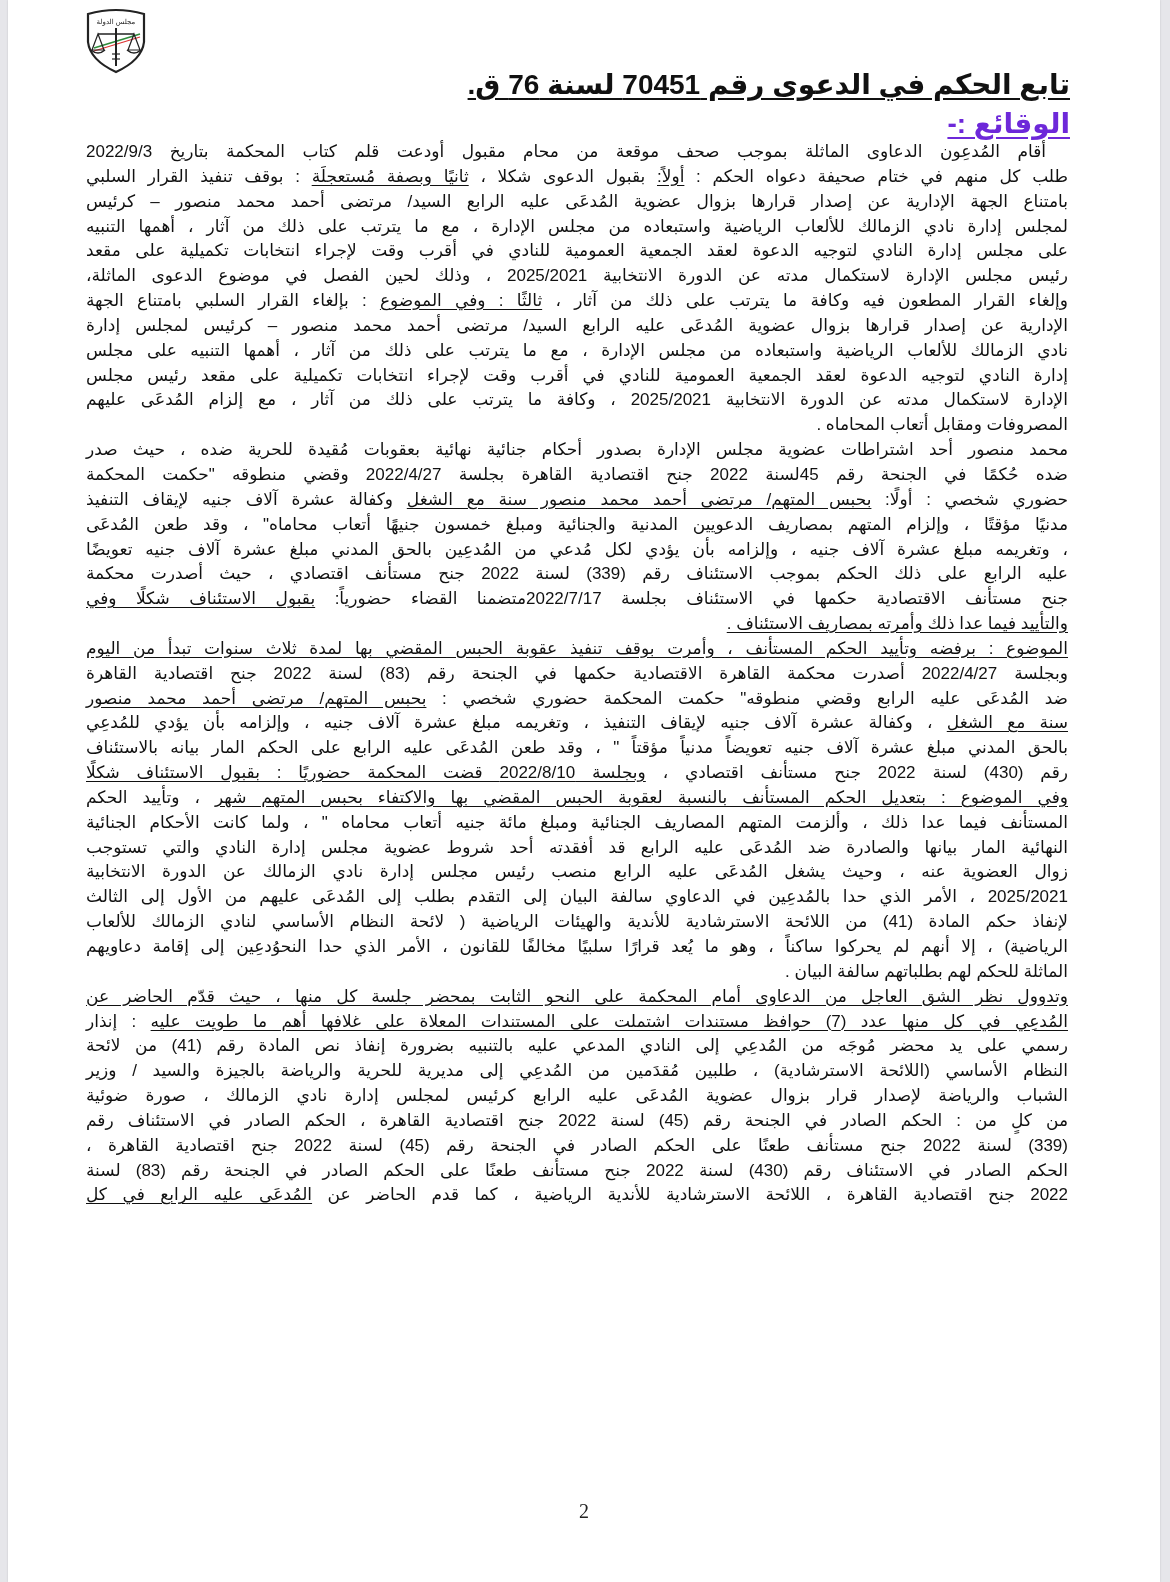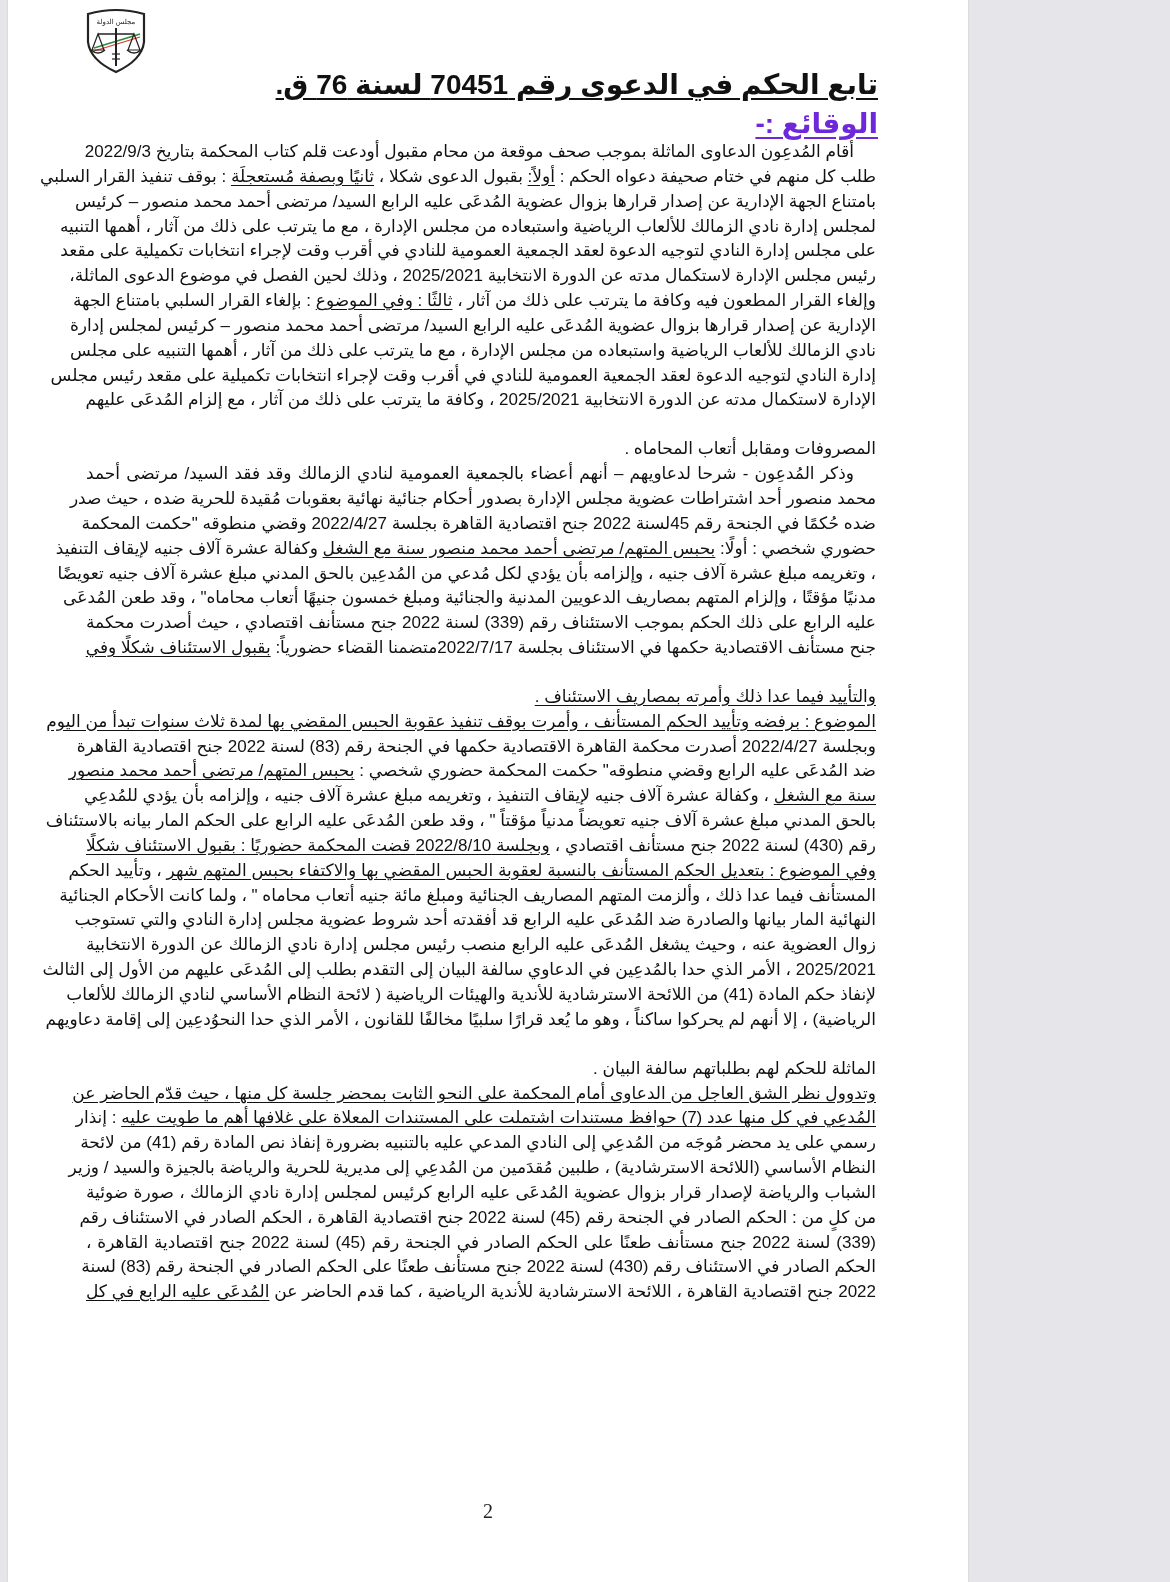--- a/index.html
+++ b/index.html
@@ -8,21 +8,21 @@
       height: 1582px;
       background: #e6e6ea;
       overflow: hidden;
       position: relative;
       font-family: "Liberation Sans", "DejaVu Sans", sans-serif;
     }
     .page {
       position: absolute;
       left: 8px;
       top: 0;
-      width: 960px;
+      width: 1152px;
       height: 1582px;
       background: #ffffff;
       box-shadow: 0 0 2px rgba(0,0,0,0.15);
     }
     .logo {
       position: absolute;
       left: 72px;
       top: 8px;
       width: 72px;
       height: 66px;
@@ -60,21 +60,21 @@
       font-size: 17px;
     }
     .line {
       height: 24.85px;
       line-height: 24.85px;
       white-space: nowrap;
       text-align: justify;
       text-align-last: justify;
       overflow: visible;
     }
-    .line.last { text-align-last: right; margin-top: 24px; }
+    .line.last { text-align-last: right; }
     .line.indent { padding-right: 22px; }
     .b { font-weight: normal; }
     .u { text-decoration: underline; text-underline-offset: 3px; }
     .page-number {
       position: absolute;
       left: 0; right: 0;
       top: 1500px;
       text-align: center;
       font-family: "Liberation Serif", "DejaVu Serif", serif;
       font-size: 20px;
@@ -113,26 +113,25 @@
       <div class="line"><span>بامتناع الجهة الإدارية عن إصدار قرارها بزوال عضوية المُدعَى عليه الرابع السيد/ مرتضى أحمد محمد منصور – كرئيس</span></div>
       <div class="line"><span>لمجلس إدارة نادي الزمالك للألعاب الرياضية واستبعاده من مجلس الإدارة ، مع ما يترتب على ذلك من آثار ، أهمها التنبيه</span></div>
       <div class="line"><span>على مجلس إدارة النادي لتوجيه الدعوة لعقد الجمعية العمومية للنادي في أقرب وقت لإجراء انتخابات تكميلية على مقعد</span></div>
       <div class="line"><span>رئيس مجلس الإدارة لاستكمال مدته عن الدورة الانتخابية 2025/2021 ، وذلك لحين الفصل في موضوع الدعوى الماثلة،</span></div>
       <div class="line"><span>وإلغاء القرار المطعون فيه وكافة ما يترتب على ذلك من آثار ، </span><span class="b u">ثالثًا : وفي الموضوع</span><span> : بإلغاء القرار السلبي بامتناع الجهة</span></div>
       <div class="line"><span>الإدارية عن إصدار قرارها بزوال عضوية المُدعَى عليه الرابع السيد/ مرتضى أحمد محمد منصور – كرئيس لمجلس إدارة</span></div>
       <div class="line"><span>نادي الزمالك للألعاب الرياضية واستبعاده من مجلس الإدارة ، مع ما يترتب على ذلك من آثار ، أهمها التنبيه على مجلس</span></div>
       <div class="line"><span>إدارة النادي لتوجيه الدعوة لعقد الجمعية العمومية للنادي في أقرب وقت لإجراء انتخابات تكميلية على مقعد رئيس مجلس</span></div>
       <div class="line"><span>الإدارة لاستكمال مدته عن الدورة الانتخابية 2025/2021 ، وكافة ما يترتب على ذلك من آثار ، مع إلزام المُدعَى عليهم</span></div>
       <div class="line last"><span>المصروفات ومقابل أتعاب المحاماه .</span></div>
-      <div class="line indent"><span class="b">وذكر المُدعِون - شرحا لدعاويهم</span><span> – أنهم أعضاء بالجمعية العمومية لنادي الزمالك وقد فقد السيد/ مرتضى أحمد</span></div>
       <div class="line"><span>محمد منصور أحد اشتراطات عضوية مجلس الإدارة بصدور أحكام جنائية نهائية بعقوبات مُقيدة للحرية ضده ، حيث صدر</span></div>
       <div class="line"><span>ضده حُكمًا في الجنحة رقم 45لسنة 2022 جنح اقتصادية القاهرة بجلسة 2022/4/27 وقضي منطوقه "حكمت المحكمة</span></div>
       <div class="line"><span>حضوري شخصي : أولًا: </span><span class="u">بحبس المتهم/ مرتضى أحمد محمد منصور سنة مع الشغل</span><span> وكفالة عشرة آلاف جنيه لإيقاف التنفيذ</span></div>
+      <div class="line"><span>مدنيًا مؤقتًا ، وإلزام المتهم بمصاريف الدعويين المدنية والجنائية ومبلغ خمسون جنيهًا أتعاب محاماه" ، وقد طعن المُدعَى</span></div>
       <div class="line"><span>، وتغريمه مبلغ عشرة آلاف جنيه ، وإلزامه بأن يؤدي لكل مُدعي من المُدعِين بالحق المدني مبلغ عشرة آلاف جنيه تعويضًا</span></div>
-      <div class="line"><span>مدنيًا مؤقتًا ، وإلزام المتهم بمصاريف الدعويين المدنية والجنائية ومبلغ خمسون جنيهًا أتعاب محاماه" ، وقد طعن المُدعَى</span></div>
       <div class="line"><span>عليه الرابع على ذلك الحكم بموجب الاستئناف رقم (339) لسنة 2022 جنح مستأنف اقتصادي ، حيث أصدرت محكمة</span></div>
       <div class="line"><span>جنح مستأنف الاقتصادية حكمها في الاستئناف بجلسة 2022/7/17متضمنا القضاء حضورياً: </span><span class="u">بقبول الاستئناف شكلًا وفي</span></div>
       <div class="line last"><span class="u">والتأييد فيما عدا ذلك وأمرته بمصاريف الاستئناف .</span></div>
       <div class="line"><span class="u">الموضوع : برفضه وتأييد الحكم المستأنف ، وأمرت بوقف تنفيذ عقوبة الحبس المقضي بها لمدة ثلاث سنوات تبدأ من اليوم</span></div>
       <div class="line"><span>وبجلسة 2022/4/27 أصدرت محكمة القاهرة الاقتصادية حكمها في الجنحة رقم (83) لسنة 2022 جنح اقتصادية القاهرة</span></div>
       <div class="line"><span>ضد المُدعَى عليه الرابع وقضي منطوقه" حكمت المحكمة حضوري شخصي : </span><span class="u">بحبس المتهم/ مرتضى أحمد محمد منصور</span></div>
       <div class="line"><span class="u">سنة مع الشغل</span><span> ، وكفالة عشرة آلاف جنيه لإيقاف التنفيذ ، وتغريمه مبلغ عشرة آلاف جنيه ، وإلزامه بأن يؤدي للمُدعِي</span></div>
       <div class="line"><span>بالحق المدني مبلغ عشرة آلاف جنيه تعويضاً مدنياً مؤقتاً " ، وقد طعن المُدعَى عليه الرابع على الحكم المار بيانه بالاستئناف</span></div>
       <div class="line"><span>رقم (430) لسنة 2022 جنح مستأنف اقتصادي ، </span><span class="u">وبجلسة 2022/8/10 قضت المحكمة حضوريًا : بقبول الاستئناف شكلًا</span></div>
       <div class="line"><span class="u">وفي الموضوع : بتعديل الحكم المستأنف بالنسبة لعقوبة الحبس المقضي بها والاكتفاء بحبس المتهم شهر</span><span> ، وتأييد الحكم</span></div>

